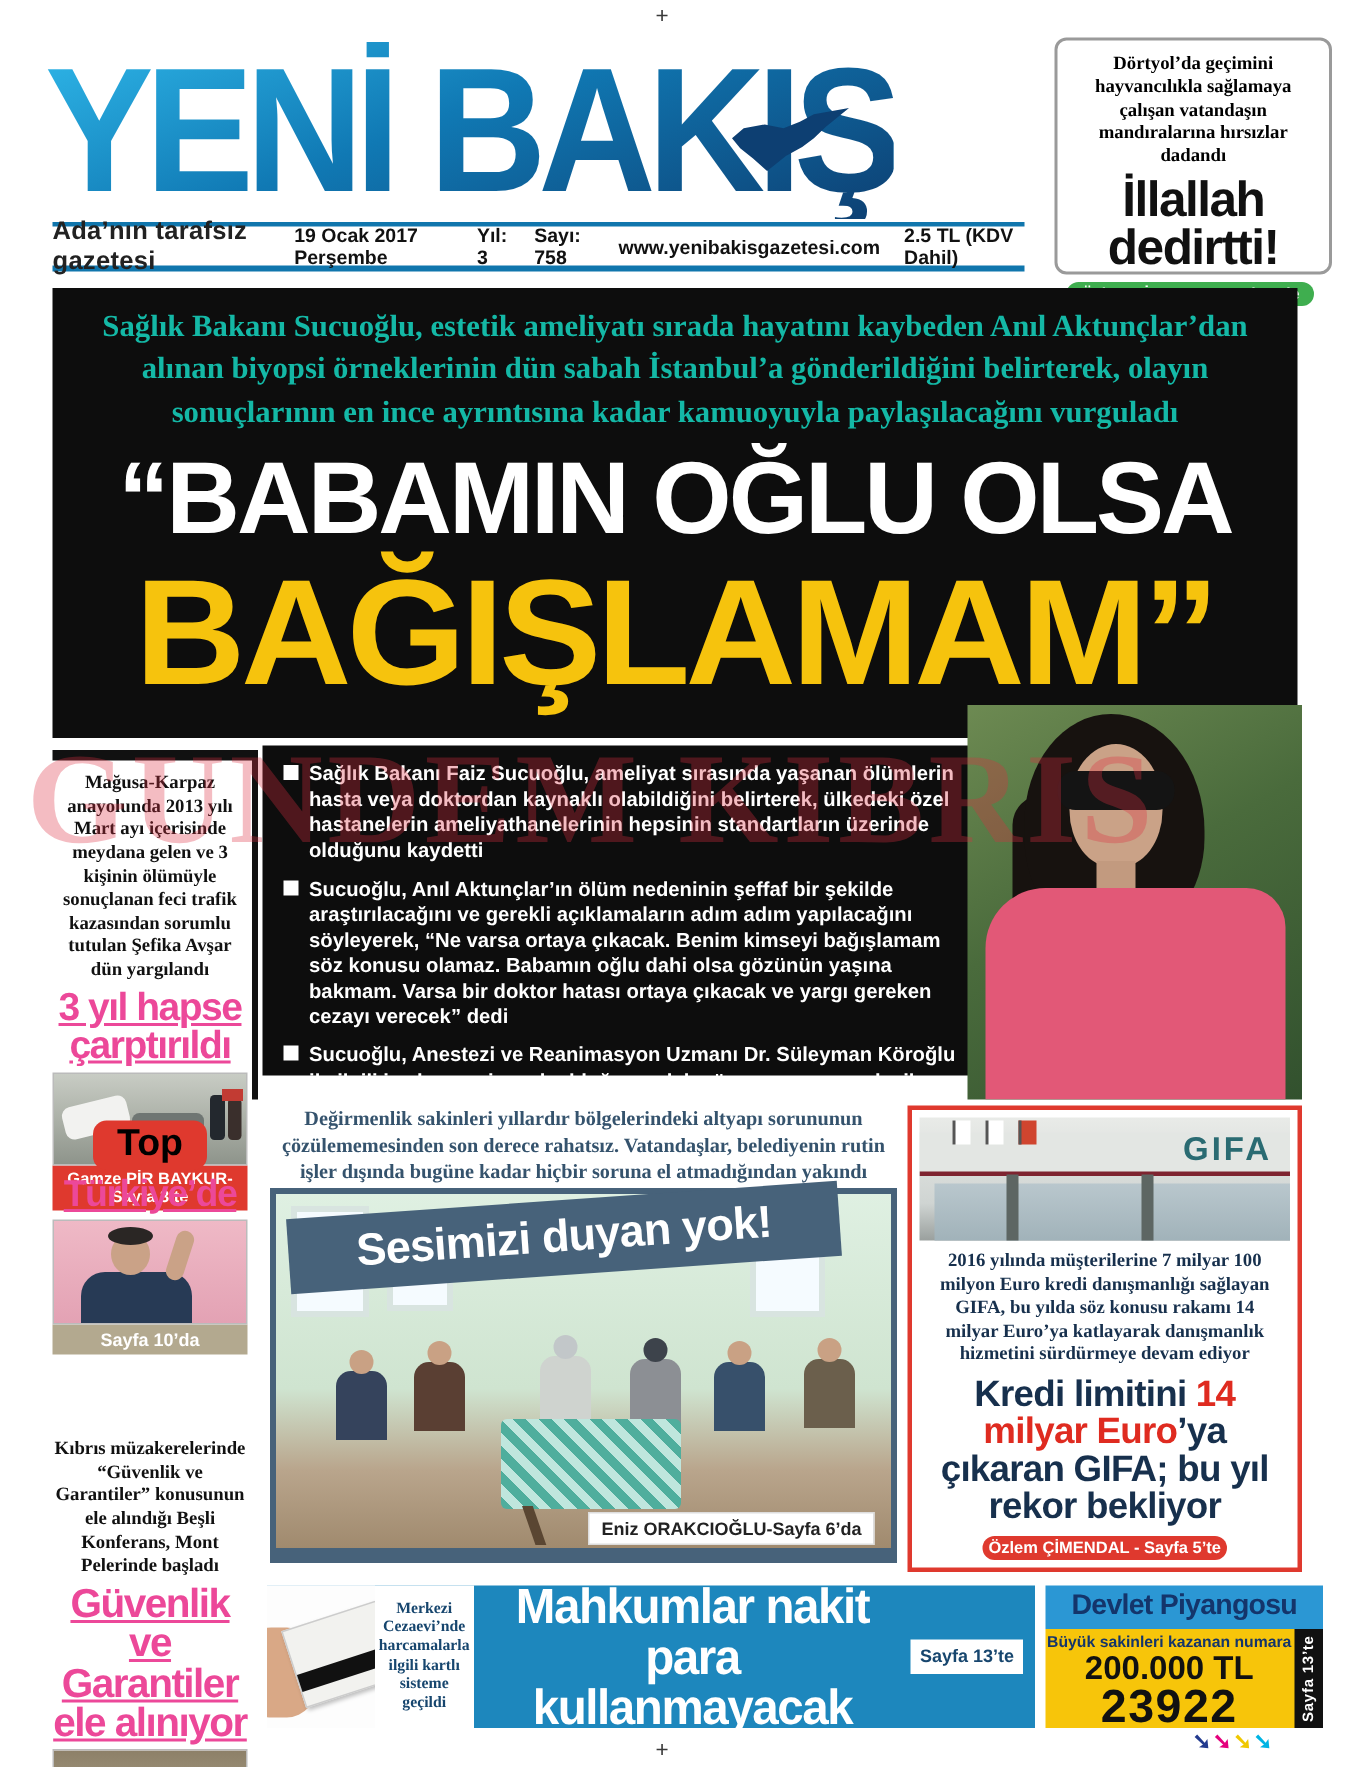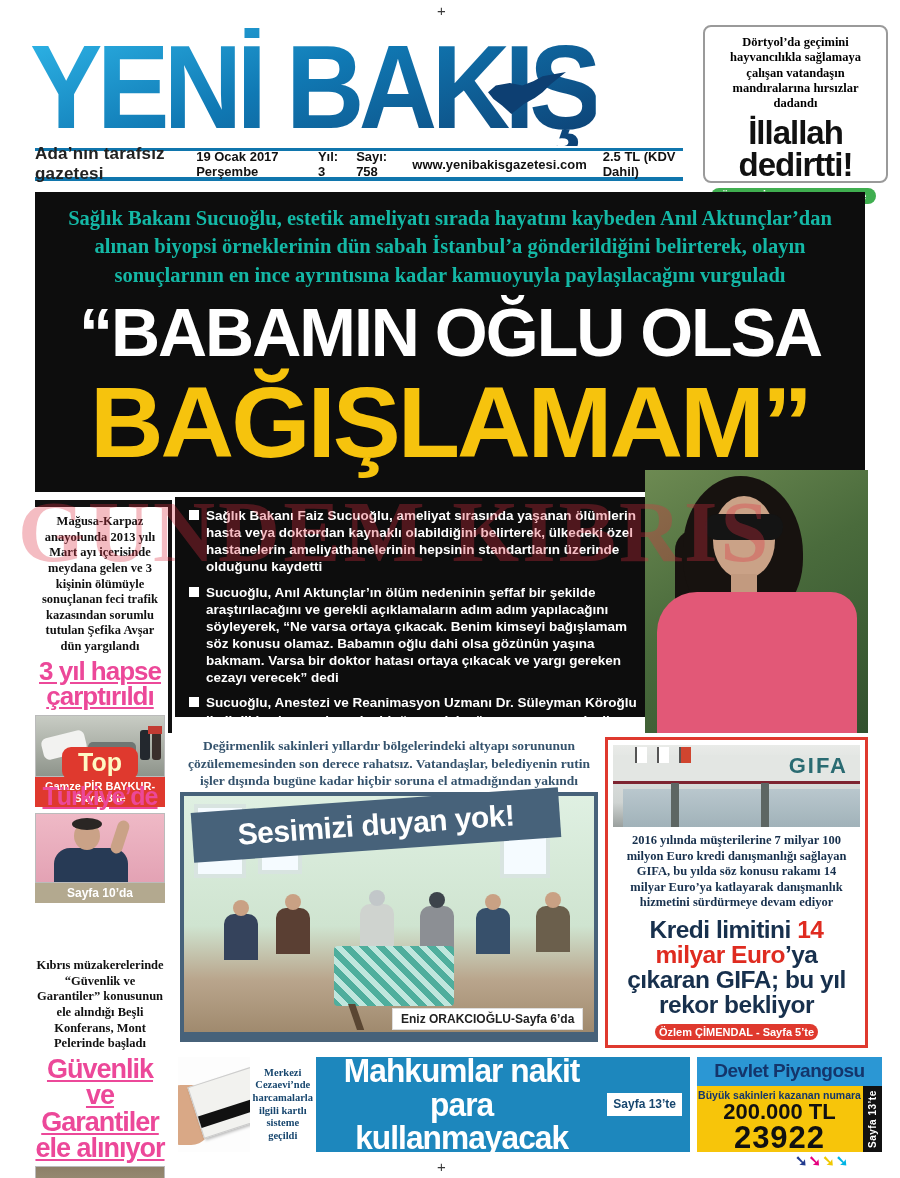--- a/index.html
+++ b/index.html
@@ -60,21 +60,21 @@
       font-size:86px;letter-spacing:3px;color:rgba(222,48,66,0.32);white-space:nowrap;z-index:40;pointer-events:none;}
 
   
   #lc-topbar{left:35px;top:500px;width:137px;height:7px;background:#111;}
   #lc-rightbar{left:168px;top:500px;width:4px;height:233px;background:#111;}
   .lc{left:35px;width:130px;}
   .lc .in{font-size:12.5px;line-height:1.25;font-weight:bold;color:#111;}
   .lc .hd{font-size:26px;font-weight:bold;color:#ec4899;line-height:0.98;letter-spacing:-1px;margin-top:4px;text-decoration:underline;}
   .badge-red{background:#df392e;color:#fff;font-size:11px;font-weight:bold;text-align:center;padding:3px 2px;}
   .badge-tan{background:#b3a98f;color:#fff;font-size:12px;font-weight:bold;text-align:center;padding:3px 2px;}
-  .topbadge{display:inline-block;background:#df392e;color:#fef9c3;font-size:25px;font-weight:bold;
+  .topbadge{display:inline-block;background:#df392e;color:#000000;font-size:25px;font-weight:bold;
     border-radius:9px;padding:1px 16px 3px;text-align:center;}
   .lc-photo{width:130px;border:1px solid #bbb;box-sizing:border-box;position:relative;overflow:hidden;}
 
   
   #ph-crash{height:62px;background:linear-gradient(180deg,#c8ccc4 0%,#a9aea5 55%,#8e948b 100%);}
   #ph-crash .car1{position:absolute;left:6px;top:18px;width:44px;height:22px;background:#f2f2f0;border-radius:6px;transform:rotate(-14deg);}
   #ph-crash .car2{position:absolute;left:52px;top:26px;width:48px;height:24px;background:#6f7673;border-radius:5px;}
   #ph-crash .p1{position:absolute;left:104px;top:14px;width:10px;height:30px;background:#23282e;border-radius:3px;}
   #ph-crash .p2{position:absolute;left:116px;top:16px;width:9px;height:28px;background:#3a2f2c;border-radius:3px;}
   #ph-crash .red{position:absolute;left:112px;top:10px;width:14px;height:8px;background:#c23b33;}

